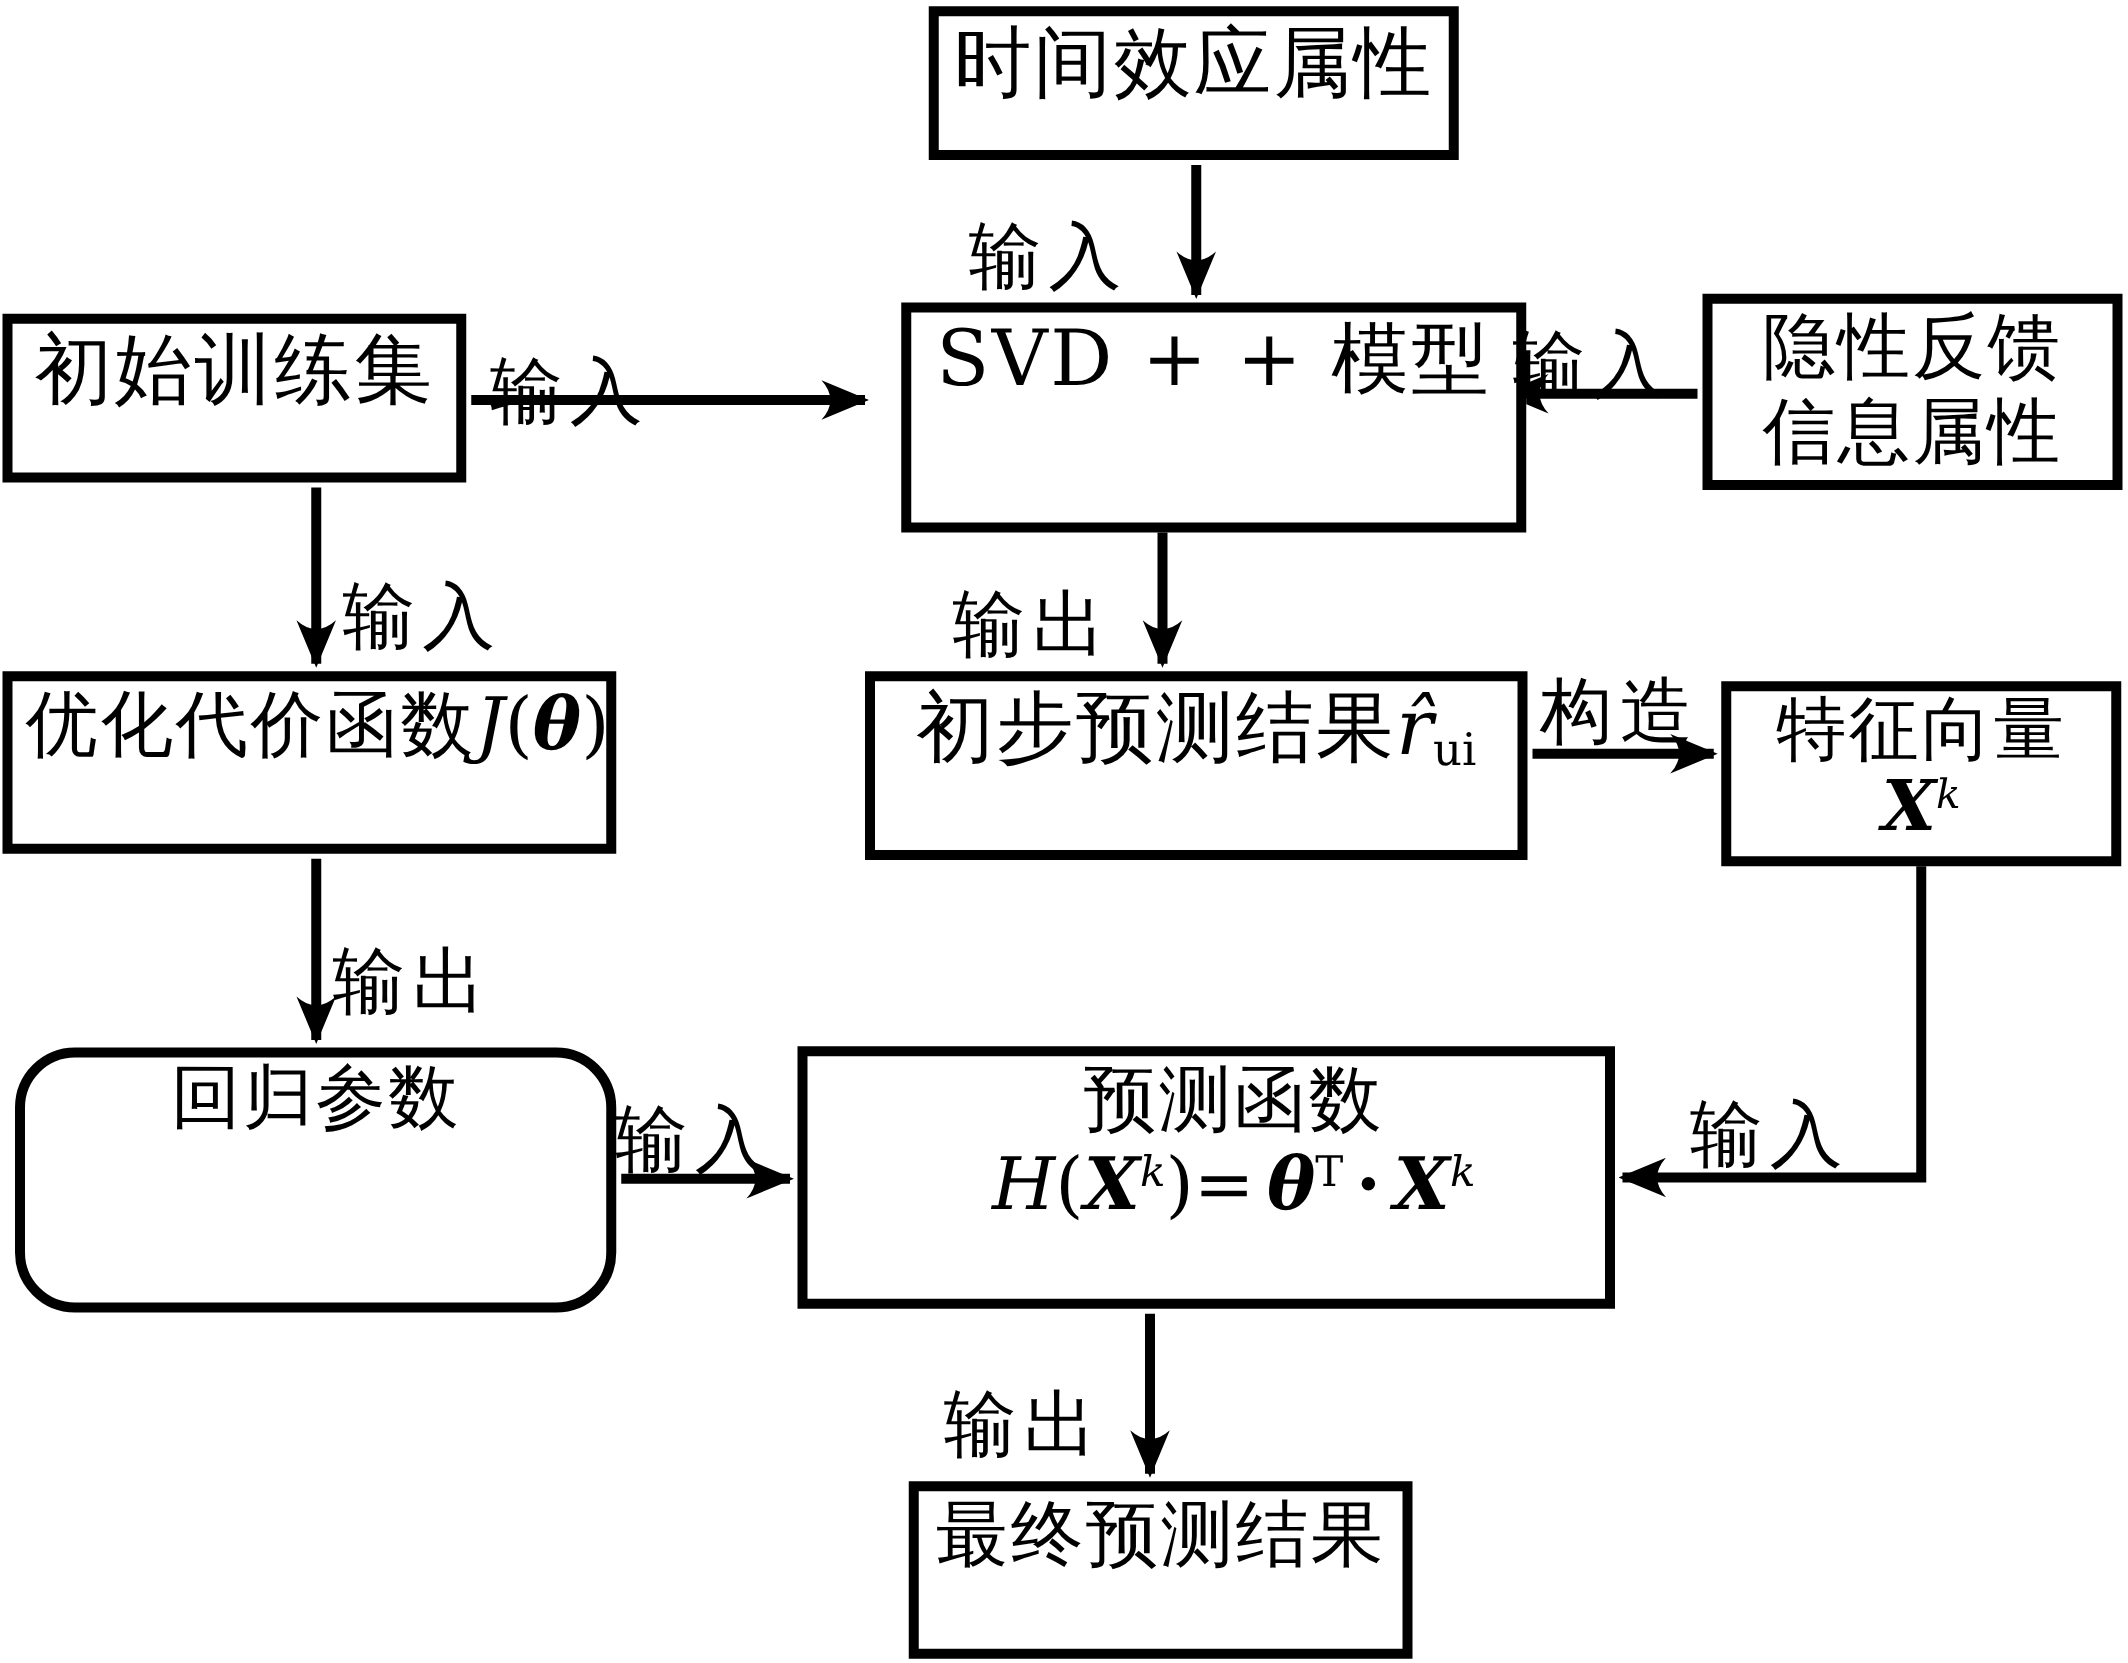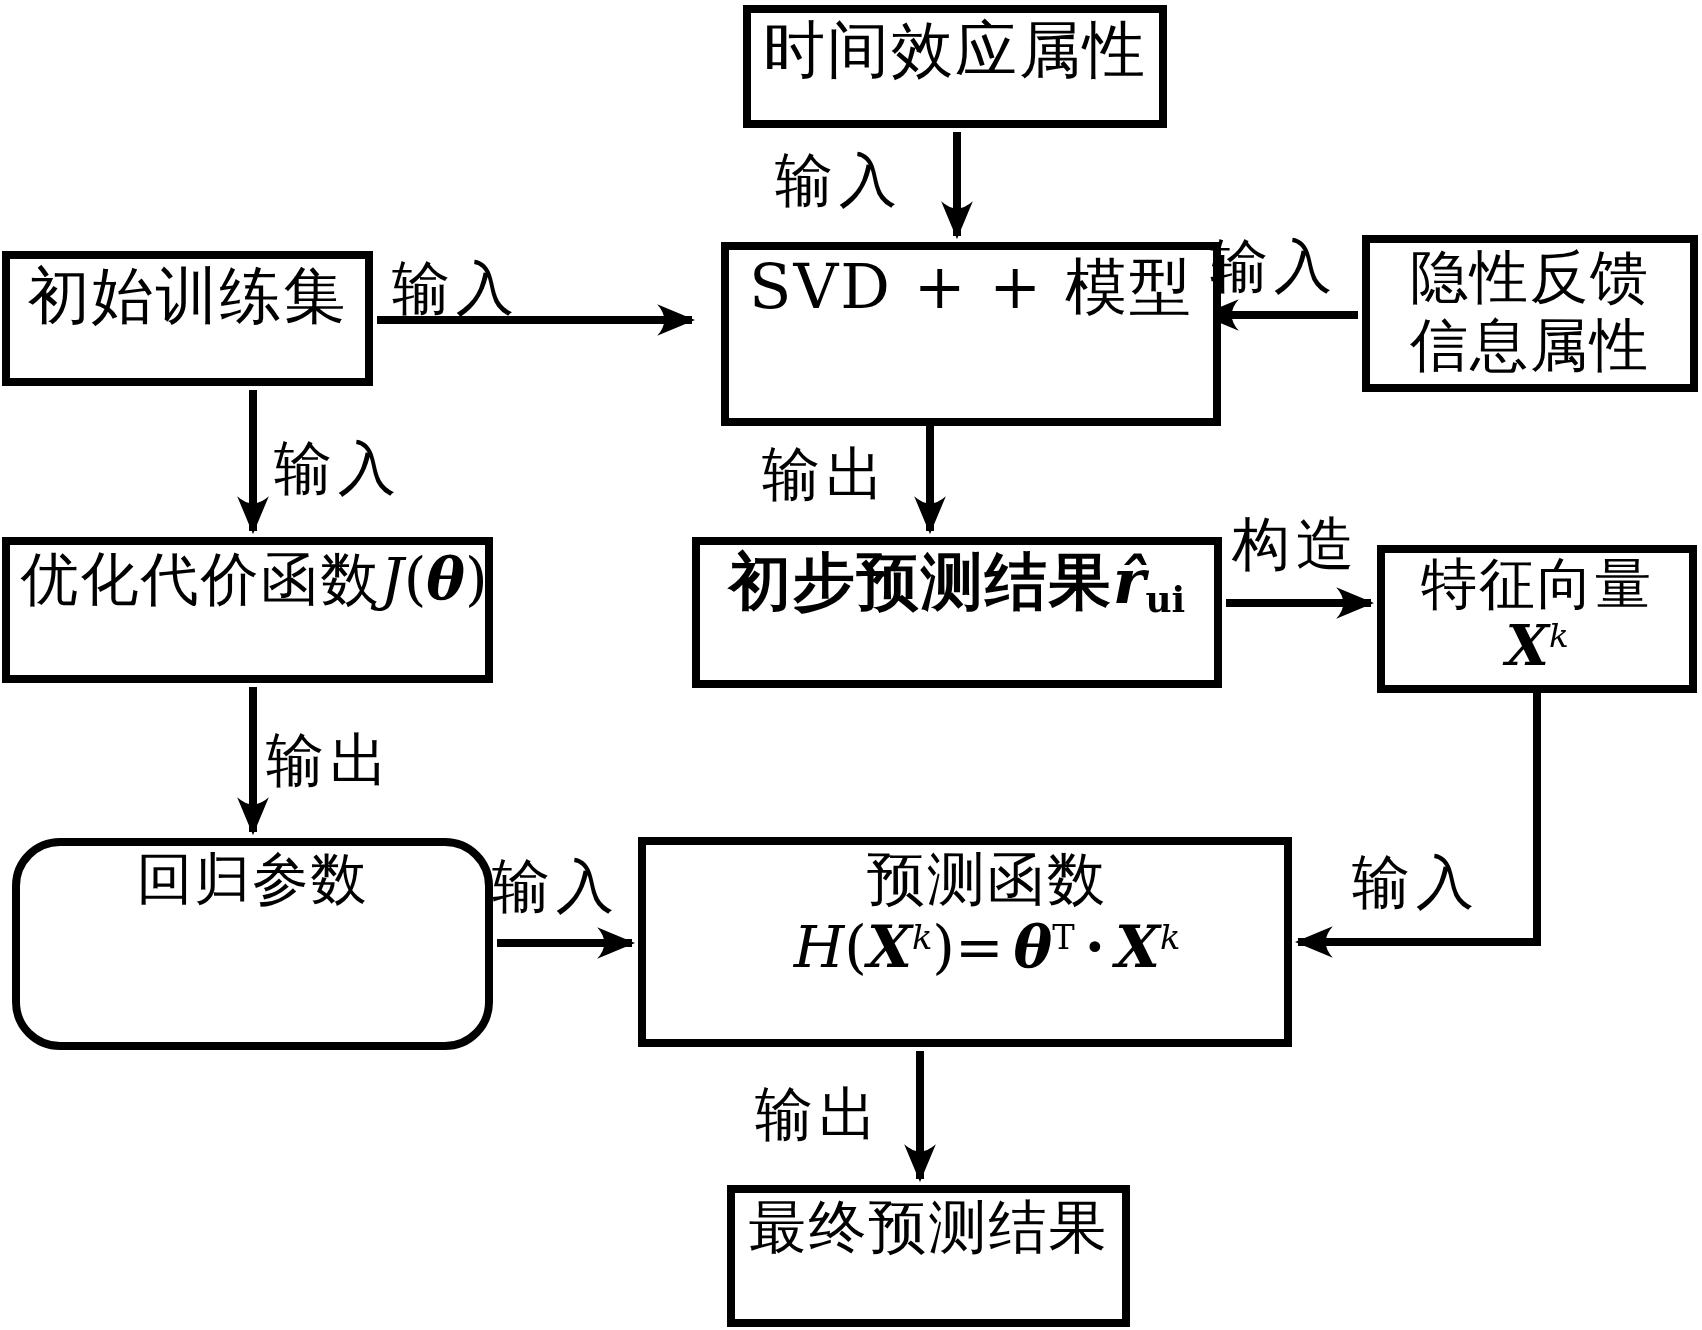--- a/index.html
+++ b/index.html
@@ -42,20 +42,21 @@
     white-space: nowrap;
   }
   .node.rounded {
     border-radius: 48px;
   }
   .edge-label {
     position: absolute;
     font-size: 58px;
     letter-spacing: 6px;
     white-space: nowrap;
+    margin-top: 25px;
   }
   .i  { font-style: italic; }
   .bi { font-style: italic; font-weight: bold; }
   sub, sup { font-size: 0.58em; letter-spacing: 0; }
   sub { vertical-align: -0.25em; }
   sup { vertical-align: 0.55em; }
   .formula { letter-spacing: 0; }
   .gap-eq { margin-left: 10px; }
   .dot-op { font-weight: bold; padding: 0 10px; }
 </style>
@@ -92,21 +93,21 @@
 
   <div class="node" style="left:721px; top:242px; width:500px; height:184px;">
     <span>SVD + + 模型</span>
   </div>
 
   <div class="node" style="left:1362px; top:235px; width:336px; height:157px; font-size:58px;">
     <span>隐性反馈</span>
     <span>信息属性</span>
   </div>
 
-  <div class="node" style="left:692px; top:537px; width:530px; height:151px;font-weight:bold;">
+  <div class="node" style="left:692px; top:537px; width:530px; height:151px;">
     <span>
       <span>初步预测结果</span><span class="formula"><span class="i">r̂</span><sub>ui</sub></span>
     </span>
   </div>
 
   <div class="node" style="left:1377px; top:512px; width:320px; height:148px; font-size:56px; line-height:1.1;margin-top:33px;">
     <span>特征向量</span>
     <span class="formula"><span class="bi">X</span><sup class="i">k</sup></span>
   </div>
 

